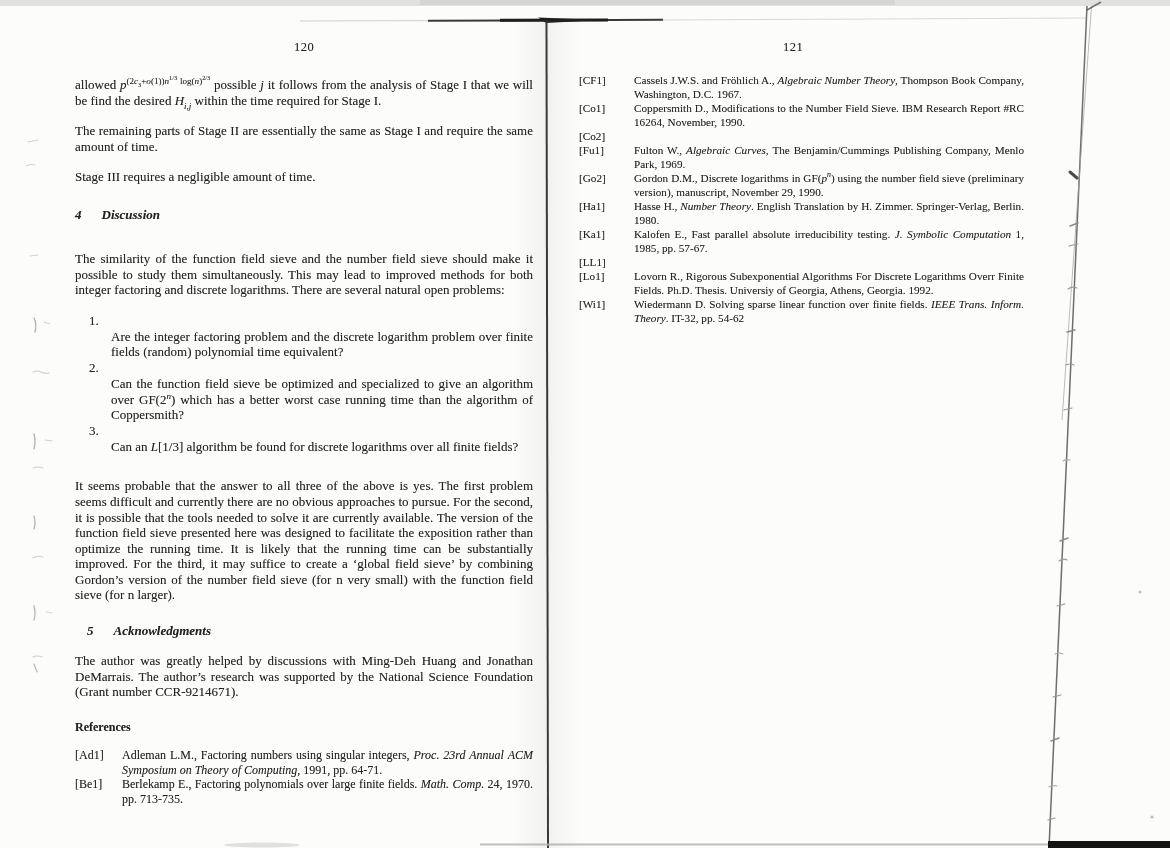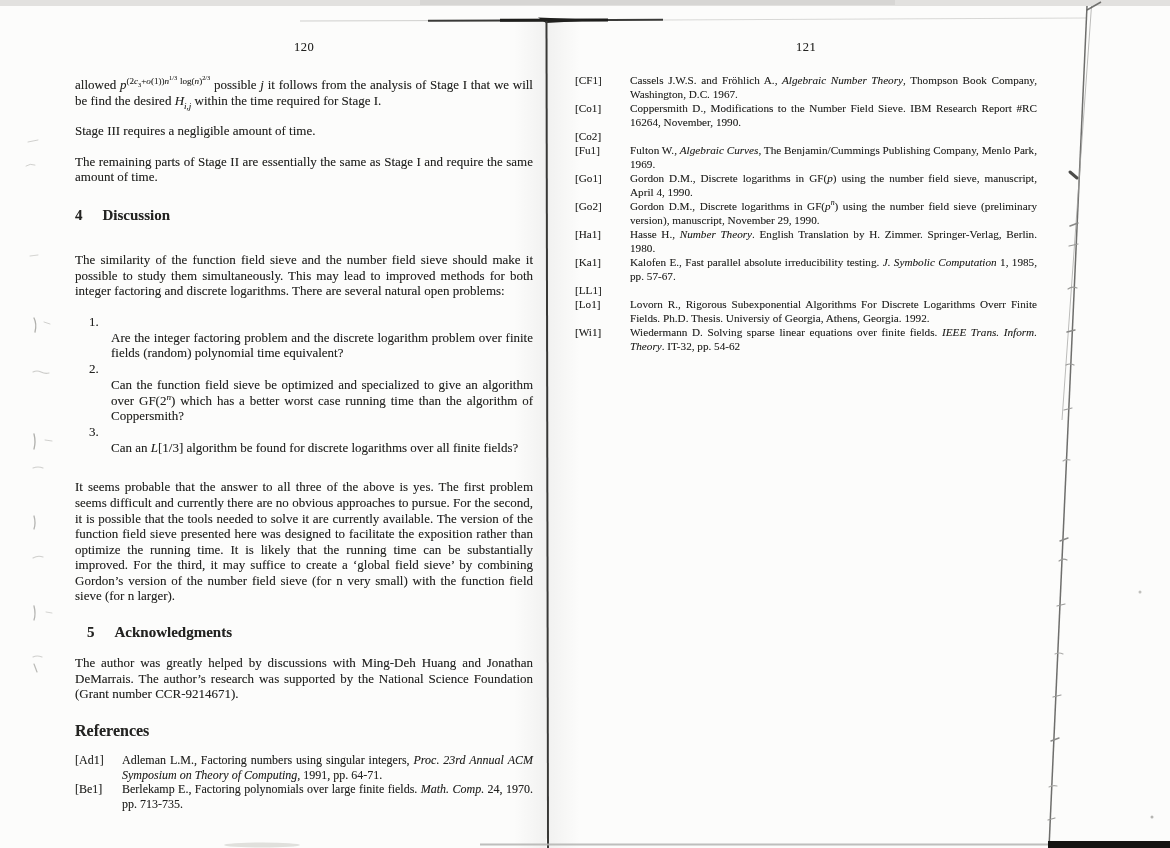--- a/index.html
+++ b/index.html
@@ -9,65 +9,65 @@
   
   .gutter-shade-l{position:absolute;left:514px;top:20px;width:32px;height:828px;
         background:linear-gradient(to right,rgba(0,0,0,0),rgba(0,0,0,.045));}
   .gutter-shade-r{position:absolute;left:548px;top:20px;width:32px;height:828px;
         background:linear-gradient(to left,rgba(0,0,0,0),rgba(0,0,0,.045));}
   .top-strip{position:absolute;left:0;top:0;width:1170px;height:6px;background:#e2e1df;}
   .top-strip-dark{position:absolute;left:420px;top:0;width:475px;height:5px;background:#d5d4d2;opacity:.85;}
 
   .page{position:absolute;top:40px;}
   .page-left{left:75px;width:458px;}
-  .page-right{left:575px;width:462px;}
+  .page-right{left:562px;width:462px;}
   .pageno{text-align:center;font-size:12.5px;letter-spacing:.5px;}
   .page-left .pageno{margin-bottom:22px;}
   .page-right .pageno{margin-bottom:18px;}
 
   .body-p{font-size:13px;line-height:15.6px;text-align:justify;margin:0 0 15px 0;}
   .single{text-align:left;}
   sup,sub{line-height:0;font-size:70%;}
   .it{font-style:italic;}
 
-  .sec-h{font-weight:bold;font-size:15px;margin:22px 0 28px 0;}
+  .sec-h{font-weight:bold;font-size:13px;margin:22px 0 28px 0;font-style:italic;}
   .sec-h .sec-num{margin-right:20px;}
   .h-ack{margin:20px 0 14px 12px;}
-  .refs-h{font-weight:bold;font-size:16px;margin:20px 0 13px 0;}
+  .refs-h{font-weight:bold;font-size:12px;margin:20px 0 13px 0;}
 
   .plist{margin:0 0 24px 0;padding:0;list-style:none;font-size:13px;line-height:15.6px;}
   .li-row{display:flex;padding-left:14px;}
   .li-num{flex:none;width:16px;}
   .li-text{flex:1;text-align:justify;padding-left:6px;margin-top:16px;}
 
   .ref-row{display:flex;}
   .refs-left{font-size:12px;line-height:14.8px;}
   .refs-left .ref-label{flex:none;width:47px;}
-  .refs-right{font-size:11.2px;line-height:14px;}
+  .refs-right{font-size:11.2px;line-height:14px;margin-left:17px;}
   .refs-right .ref-label{flex:none;width:55px;}
   .ref-text{flex:1;text-align:justify;}
 
   .artifacts{position:absolute;left:0;top:0;pointer-events:none;}
 </style>
 </head>
 <body>
 
 <div class="scan">
 
   <div class="top-strip"></div>
   <div class="top-strip-dark"></div>
   <div class="gutter-shade-l"></div>
   <div class="gutter-shade-r"></div>
 
   <div class="page page-left">
     <div class="pageno">120</div>
 
     <p class="body-p"><span>allowed </span><span class="it">p</span><sup><span>(2</span><span class="it">c</span><sub>3</sub><span>+</span><span class="it">o</span><span>(1))</span><span class="it">n</span><sup>1/3</sup><span> log(</span><span class="it">n</span><span>)</span><sup>2/3</sup></sup><span> possible </span><span class="it">j</span><span> it follows from the analysis of Stage I that we will be find the desired </span><span class="it">H</span><sub><span class="it">i,j</span></sub><span> within the time required for Stage I.</span></p>
+    <p class="body-p"><span>The remaining parts of Stage II are essentially the same as Stage I and require the same amount of time.</span></p>
     <p class="body-p single"><span>Stage III requires a negligible amount of time.</span></p>
-    <p class="body-p"><span>The remaining parts of Stage II are essentially the same as Stage I and require the same amount of time.</span></p>
 
     <div class="sec-h">
       <span class="sec-num">4</span><span>Discussion</span>
     </div>
 
     <p class="body-p"><span>The similarity of the function field sieve and the number field sieve should make it possible to study them simultaneously. This may lead to improved methods for both integer factoring and discrete logarithms. There are several natural open problems:</span></p>
 
     <ol class="plist">
 
         <li class="li-row">
@@ -127,24 +127,20 @@
 
         <div class="ref-row">
           <span class="ref-label">[Co2]</span>
         </div>
 
         <div class="ref-row">
           <span class="ref-label">[Fu1]</span>
           <span class="ref-text"><span>Fulton W., </span><span class="it">Algebraic Curves</span><span>, The Benjamin/Cummings Publishing Company, Menlo Park, 1969.</span></span>
         </div>
 
-        <div class="ref-row">
-          <span class="ref-label">[Go1]</span>
-          <span class="ref-text"><span>Gordon D.M., Discrete logarithms in GF(</span><span class="it">p</span><span>) using the number field sieve, manuscript, April 4, 1990.</span></span>
-        </div>
 
         <div class="ref-row">
           <span class="ref-label">[Go2]</span>
           <span class="ref-text"><span>Gordon D.M., Discrete logarithms in GF(</span><span class="it">p</span><sup class="it">n</sup><span>) using the number field sieve (preliminary version), manuscript, November 29, 1990.</span></span>
         </div>
 
         <div class="ref-row">
           <span class="ref-label">[Ha1]</span>
           <span class="ref-text"><span>Hasse H., </span><span class="it">Number Theory</span><span>. English Translation by H. Zimmer. Springer-Verlag, Berlin. 1980.</span></span>
         </div>
@@ -158,21 +154,21 @@
           <span class="ref-label">[LL1]</span>
         </div>
 
         <div class="ref-row">
           <span class="ref-label">[Lo1]</span>
           <span class="ref-text"><span>Lovorn R., Rigorous Subexponential Algorithms For Discrete Logarithms Overr Finite Fields. Ph.D. Thesis. Universiy of Georgia, Athens, Georgia. 1992.</span></span>
         </div>
 
         <div class="ref-row">
           <span class="ref-label">[Wi1]</span>
-          <span class="ref-text"><span>Wiedermann D. Solving sparse linear equations over finite fields. </span><span class="it">IEEE Trans. Inform. Theory</span><span>. IT-32, pp. 54-62</span></span>
+          <span class="ref-text"><span>Wiedermann D. Solving sparse linear function over finite fields. </span><span class="it">IEEE Trans. Inform. Theory</span><span>. IT-32, pp. 54-62</span></span>
         </div>
       </div>
   </div>
 
   <svg class="artifacts" width="1170" height="848" viewBox="0 0 1170 848">
 
     <g>
       <line x1="300" y1="21" x2="430" y2="20.6" stroke="#d0d0ce" stroke-width="1"></line>
       <line x1="428" y1="20.8" x2="663" y2="19.8" stroke="#3a3a38" stroke-width="2"></line>
       <line x1="500" y1="20.3" x2="608" y2="19.9" stroke="#1e1e1c" stroke-width="3"></line>

